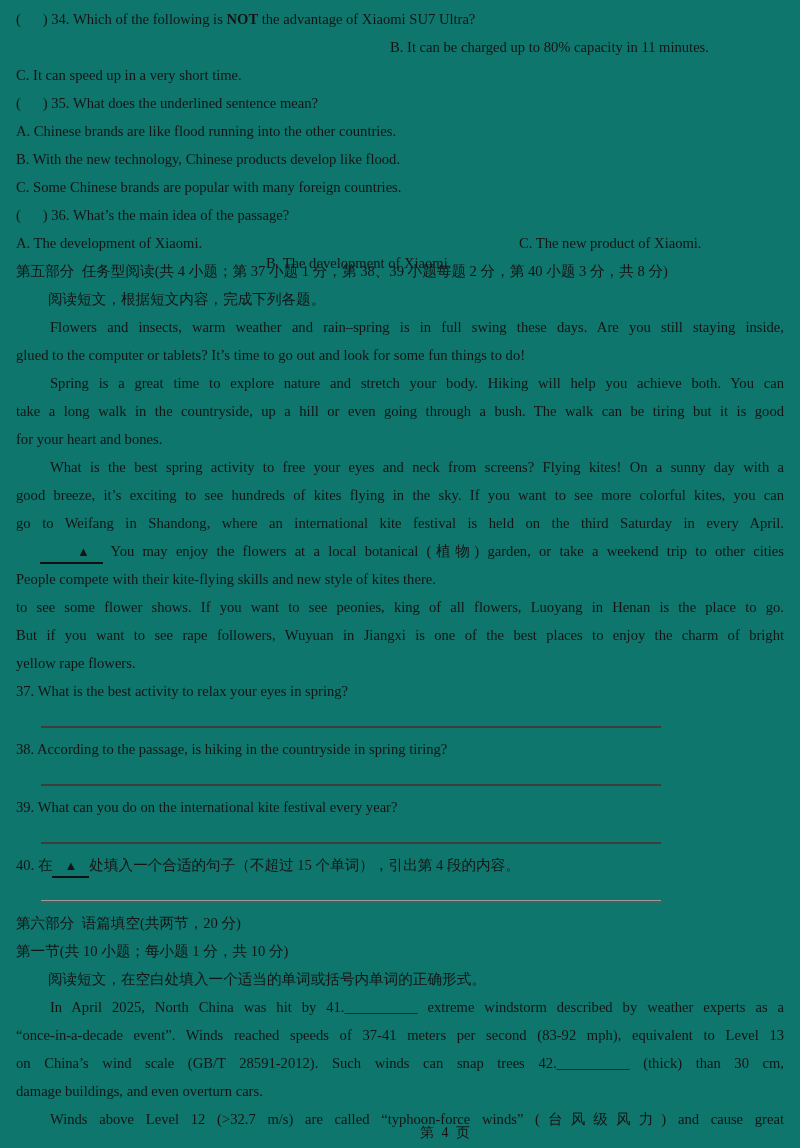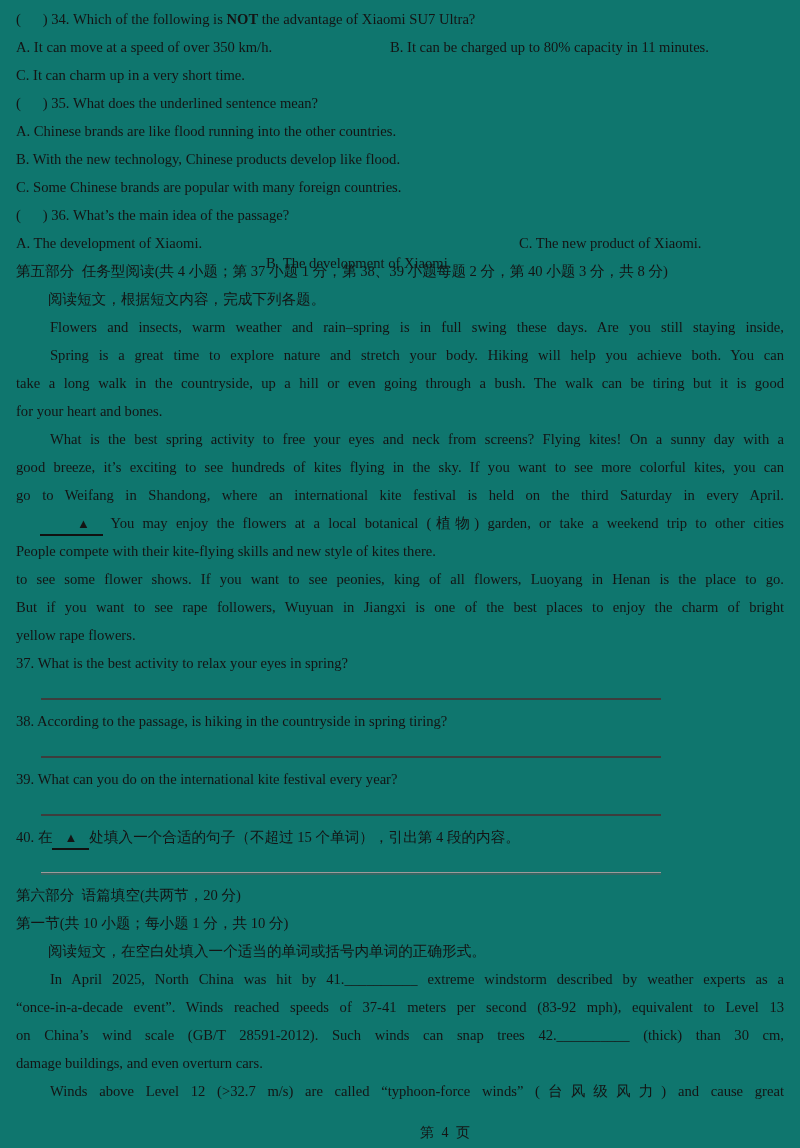--- a/index.html
+++ b/index.html
@@ -45,41 +45,41 @@
     text-align:center;font-size:14px;letter-spacing:2px;height:22px;line-height:22px;margin-left:46px;
   }
 </style>
 </head>
 <body>
 
 <div class="page">
 
   <div class="line"><span>(      ) 34. Which of the following is </span><span class="b">NOT</span><span> the advantage of Xiaomi SU7 Ultra?</span></div>
   <div class="optrow">
-    <span>A. It can move at a speed of over 350 km/h.</span>
     <span class="opt-abs" style="left:374px;">B. It can be charged up to 80% capacity in 11 minutes.</span>
   </div>
-  <div class="line">C. It can charm up in a very short time.</div>
+  <div class="line">C. It can speed up in a very short time.</div>
 
   <div class="line">(      ) 35. What does the underlined sentence mean?</div>
   <div class="line">A. Chinese brands are like flood running into the other countries.</div>
   <div class="line">B. With the new technology, Chinese products develop like flood.</div>
   <div class="line">C. Some Chinese brands are popular with many foreign countries.</div>
 
   <div class="line">(      ) 36. What’s the main idea of the passage?</div>
   <div class="optrow">
     <span>A. The development of Xiaomi.</span>
     <span class="opt-abs" style="left:250px;margin-top:20px;">B. The development of Xiaomi.</span>
     <span class="opt-abs" style="left:503px;">C. The new product of Xiaomi.</span>
   </div>
 
   <div class="line">第五部分  任务型阅读(共 4 小题；第 37 小题 1 分，第 38、39 小题每题 2 分，第 40 小题 3 分，共 8 分)</div>
   <div class="line cn-indent">阅读短文，根据短文内容，完成下列各题。</div>
 
   <div class="pline indent">Flowers and insects, warm weather and rain–spring is in full swing these days. Are you still staying inside,</div>
+  <div class="pline last">glued to the computer or tablets? It’s time to go out and look for some fun things to do!</div>
 
   <div class="pline indent">Spring is a great time to explore nature and stretch your body. Hiking will help you achieve both. You can</div>
   <div class="pline">take a long walk in the countryside, up a hill or even going through a bush. The walk can be tiring but it is good</div>
   <div class="pline last">for your heart and bones.</div>
 
   <div class="pline indent">What is the best spring activity to free your eyes and neck from screens? Flying kites! On a sunny day with a</div>
   <div class="pline">good breeze, it’s exciting to see hundreds of kites flying in the sky. If you want to see more colorful kites, you can</div>
   <div class="pline">go to Weifang in Shandong, where an international kite festival is held on the third Saturday in every April.</div>
   <div class="pline" style="text-indent:24px;"><span class="tri-blank"><span class="tri">▲</span></span><span> You may enjoy the flowers at a local botanical (植物) garden, or take a weekend trip to other cities</span></div>
 

